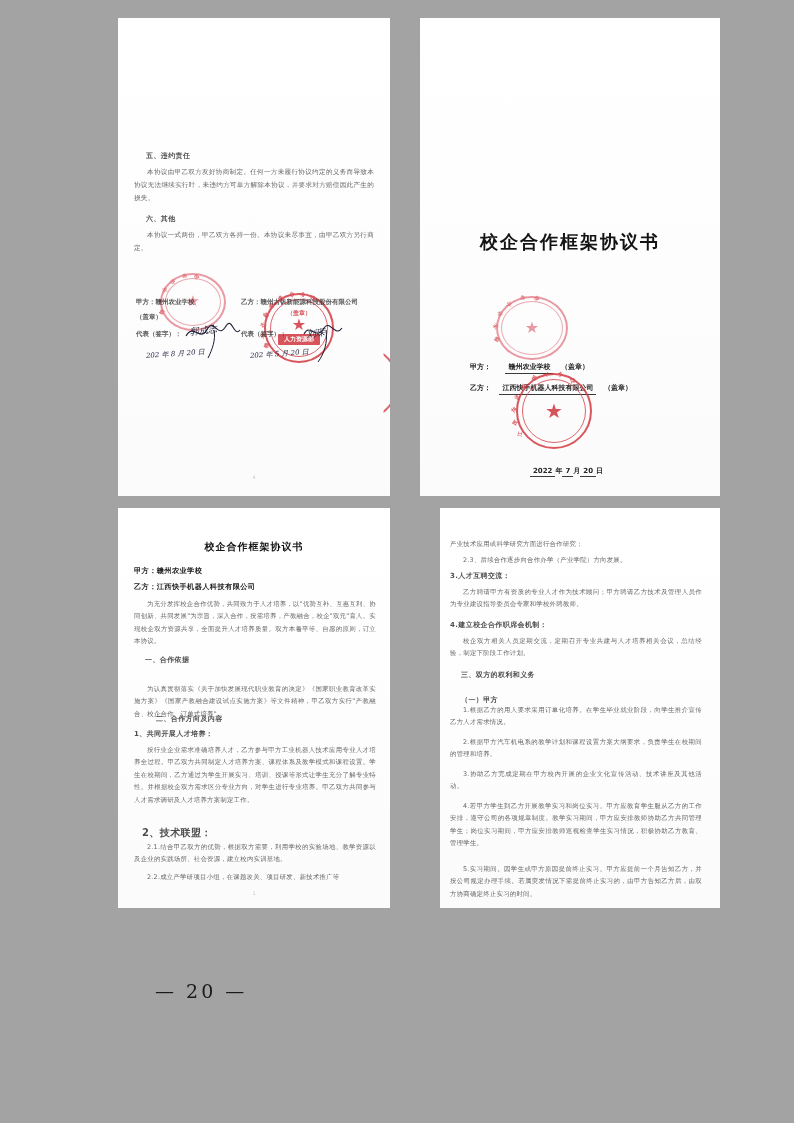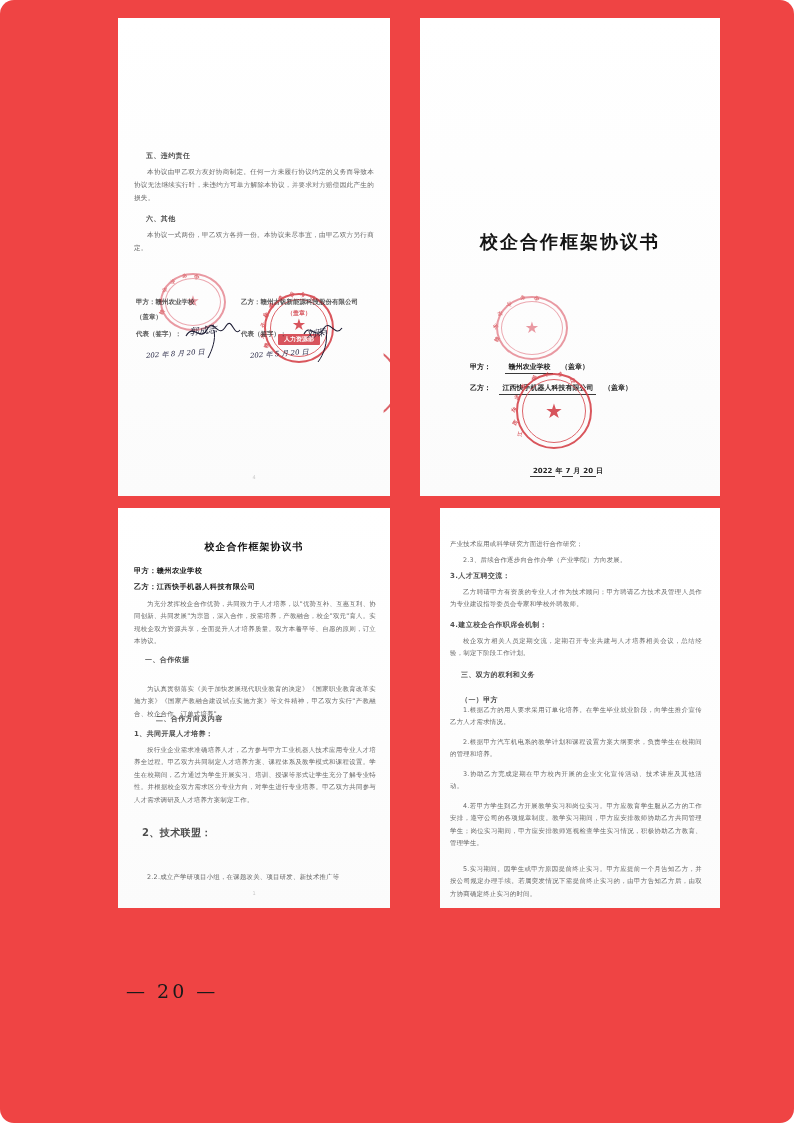--- a/index.html
+++ b/index.html
@@ -13,22 +13,21 @@
     position: relative;
     font-family: "DejaVu Sans", "Liberation Sans", sans-serif;
     overflow: hidden;
     color: #2b2b2b;
   }
 
   
   #page {
     position: absolute;
     inset: 0;
-    background: #ef4444;
-    border-radius: 14px;
+    background: #a3a3a3;
   }
 
   
   .scan {
     position: absolute;
     background: #ffffff;
     overflow: hidden;
   }
   .scan.shaded {
     background: linear-gradient(180deg, #ffffff 0%, #fdfdfd 60%, #fbfbfb 100%);
@@ -176,20 +175,21 @@
     box-sizing: border-box;
     opacity: .75;
   }
 
   
   #folio {
     position: absolute;
     font-family: "DejaVu Serif", "Liberation Serif", serif;
     color: #1a1a1a;
     white-space: nowrap;
+    margin-left: 29px;
   }
   .mini-folio {
     position: absolute;
     font-size: 5px;
     color: #8a8a8a;
     text-align: center;
   }
 </style>
 </head>
 <body>
@@ -336,20 +336,21 @@
 
       <div class="t head faded" style="left:27px; top:147px; font-size:7px;">一、合作依据</div>
       <div class="para faded" style="left:16px; top:175px; width:242px; font-size:6.4px; text-indent:13px;">为认真贯彻落实《关于加快发展现代职业教育的决定》《国家职业教育改革实施方案》《国家产教融合建设试点实施方案》等文件精神，甲乙双方实行"产教融合、校企合作、订单式培养"。</div>
 
       <div class="t head faded" style="left:38px; top:206px; font-size:7px;">二、合作方向及内容</div>
 
       <div class="t head faded" style="left:16px; top:221px; font-size:7px;">1、共同开展人才培养：</div>
       <div class="para faded" style="left:16px; top:236px; width:242px; font-size:6.4px; text-indent:13px;">按行业企业需求准确培养人才，乙方参与甲方工业机器人技术应用专业人才培养全过程。甲乙双方共同制定人才培养方案、课程体系及教学模式和课程设置。学生在校期间，乙方通过为学生开展实习、培训、授课等形式让学生充分了解专业特性。并根据校企双方需求区分专业方向，对学生进行专业培养。甲乙双方共同参与人才需求调研及人才培养方案制定工作。</div>
 
       <div class="t head faded" style="left:24px; top:318px; font-size:10px;">2、技术联盟：</div>
+      <div class="para faded" style="left:16px; top:333px; width:242px; font-size:6.4px; text-indent:13px;">2.1.结合甲乙双方的优势，根据双方需要，利用学校的实验场地、教学资源以及企业的实践场所、社会资源，建立校内实训基地。</div>
 
       <div class="para faded" style="left:16px; top:363px; width:242px; font-size:6.4px; text-indent:13px;">2.2.成立产学研项目小组，在课题攻关、项目研发、新技术推广等</div>
 
       <div class="mini-folio ghost" style="left:0; right:0; top:382px;">1</div>
     </div>
   </div>
 
   <div class="scan shaded" style="left:440px; top:508px; width:280px; height:400px;">
     <div class="doc-body">
 

